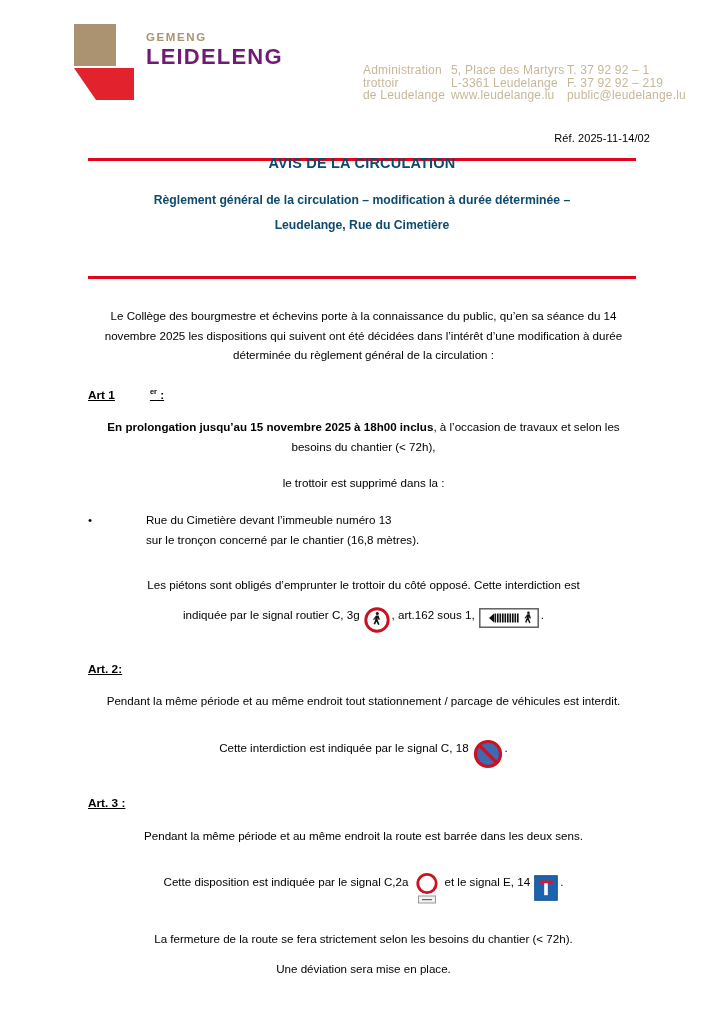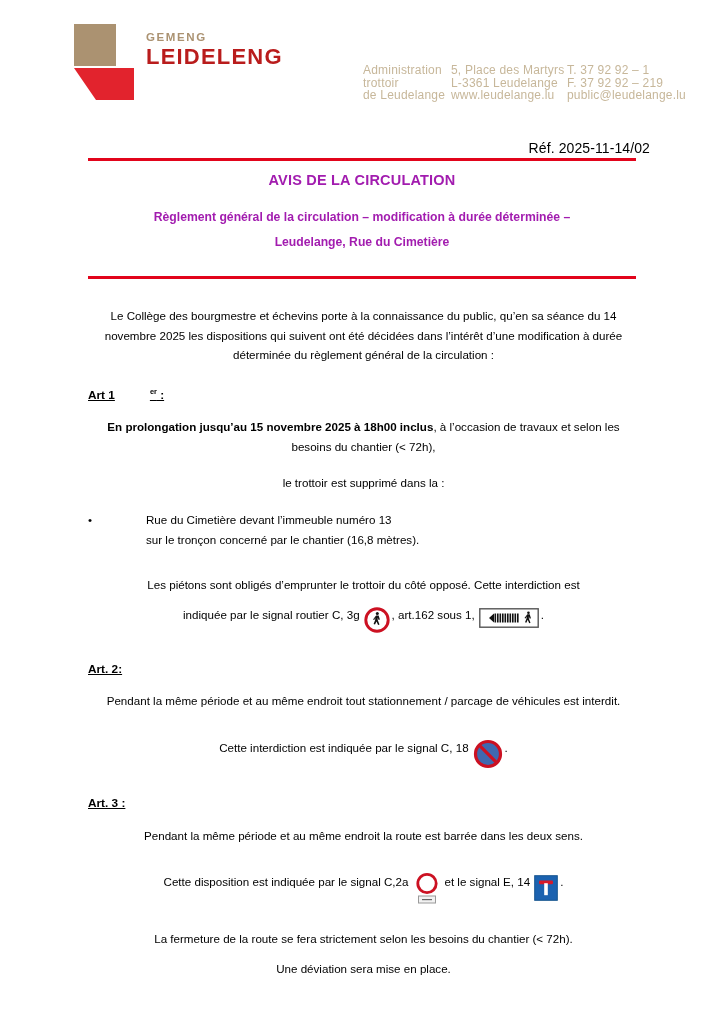--- a/index.html
+++ b/index.html
@@ -30,65 +30,65 @@
   .logo-gemeng {
     font-size: 11.5px;
     letter-spacing: 1.6px;
     color: #ab9271;
     font-weight: 600;
     line-height: 14px;
   }
   .logo-leideleng {
     font-size: 22px;
     letter-spacing: 1.2px;
-    color: #b91c1c;
+    color: #701a75;
     font-weight: 700;
     line-height: 26px;
   }
 
   .contact {
     position: absolute;
     left: 363px; top: 64px;
     display: flex;
     gap: 0px;
     color: #c7b79a;
     font-size: 12px;
     line-height: 12.6px;
     letter-spacing: 0.2px;
   }
   .contact .col { width: 88px; }
   .contact .col.wide { width: 116px; }
   .contact .col.last { width: auto; }
 
   .refline {
     position: absolute;
-    right: 74px; top: 140px;
-    font-size: 14px;
+    right: 74px; top: 132px;
+    font-size: 11px;
     color: #000;
     letter-spacing: 0.1px;
   }
 
   
   .rule {
     position: absolute;
     left: 88px;
     width: 548px;
     height: 3px;
     background: #e2041b;
   }
   .rule.top { top: 158px; }
   .rule.bottom { top: 276px; }
 
   
   .titles {
     position: absolute;
-    left: 88px; top: 172px;
+    left: 88px; top: 155px;
     width: 548px;
     text-align: center;
-    color: #a21caf;
+    color: #0c4a6e;
   }
   .title-main {
     font-size: 14.5px;
     font-weight: 700;
     letter-spacing: 0.2px;
     margin-bottom: 17px;
   }
   .title-sub {
     font-size: 12.2px;
     font-weight: 700;

